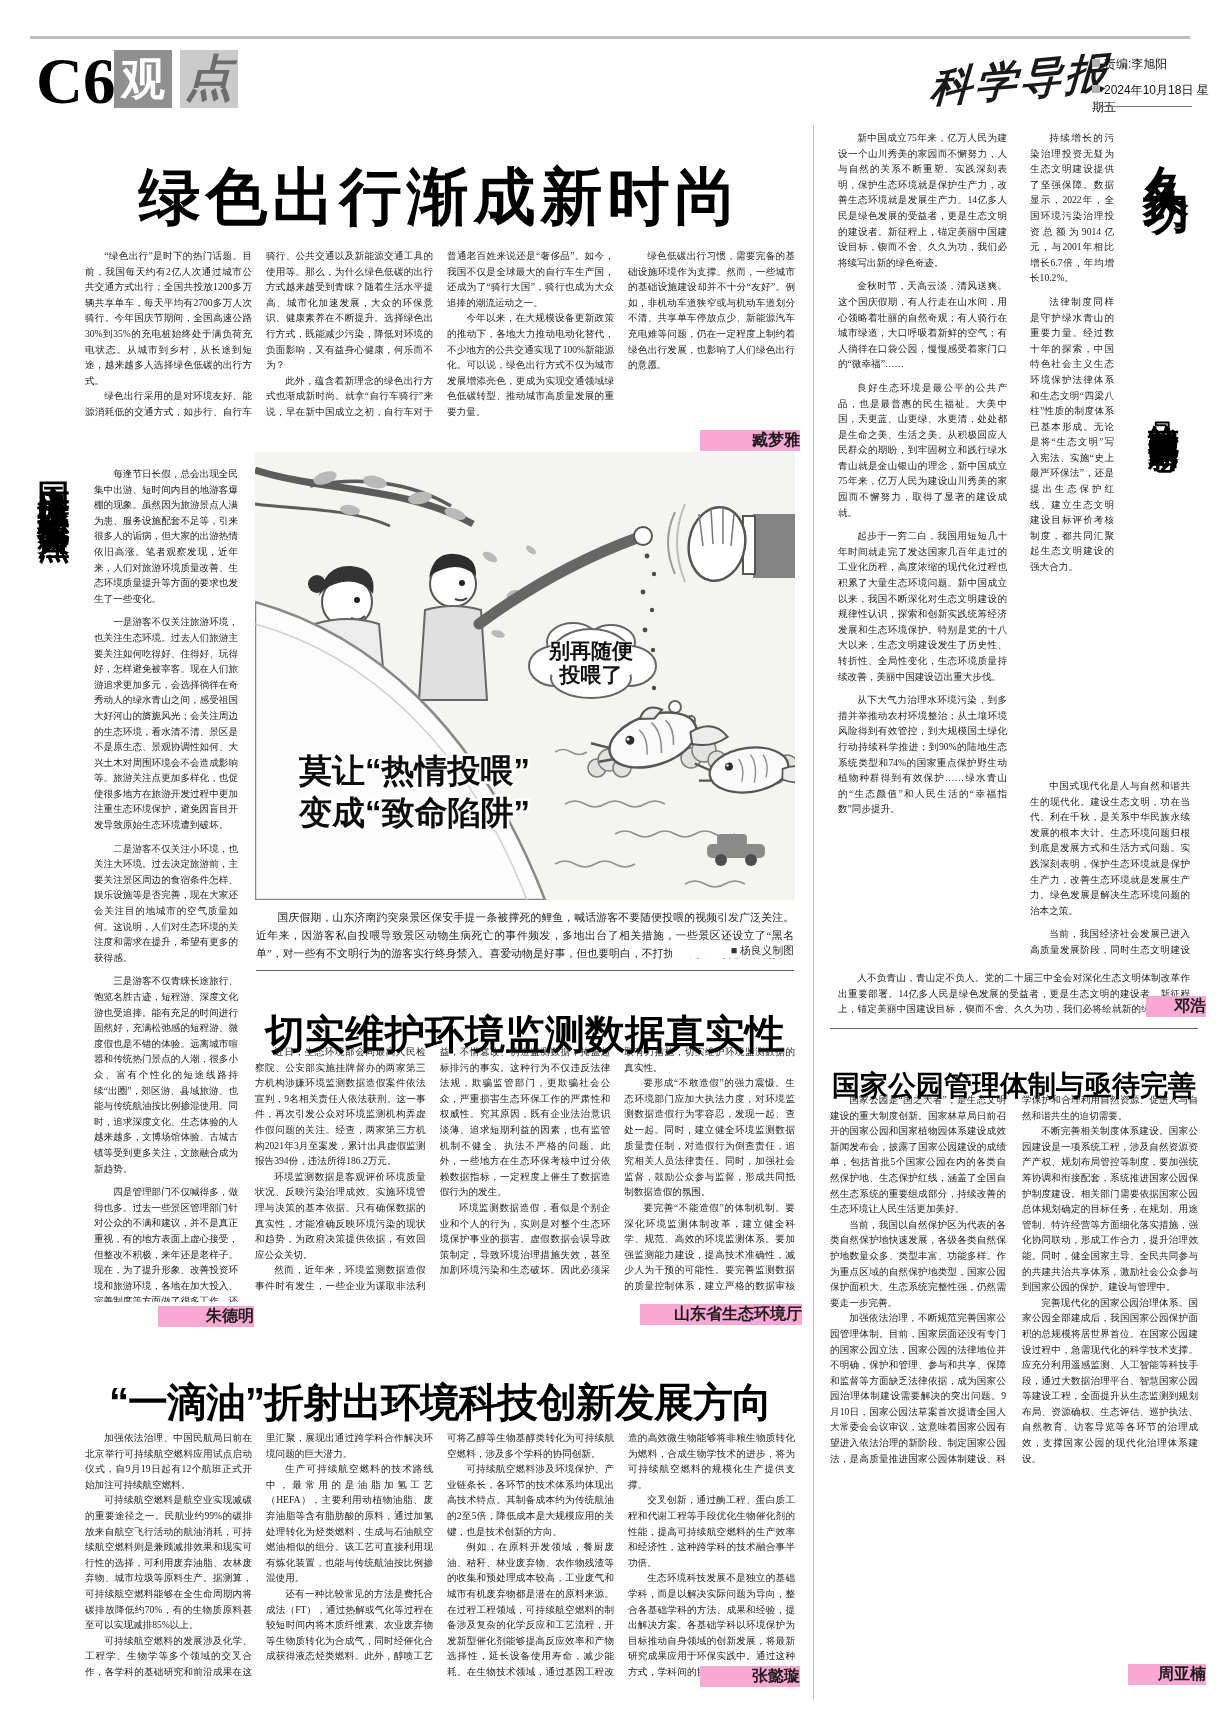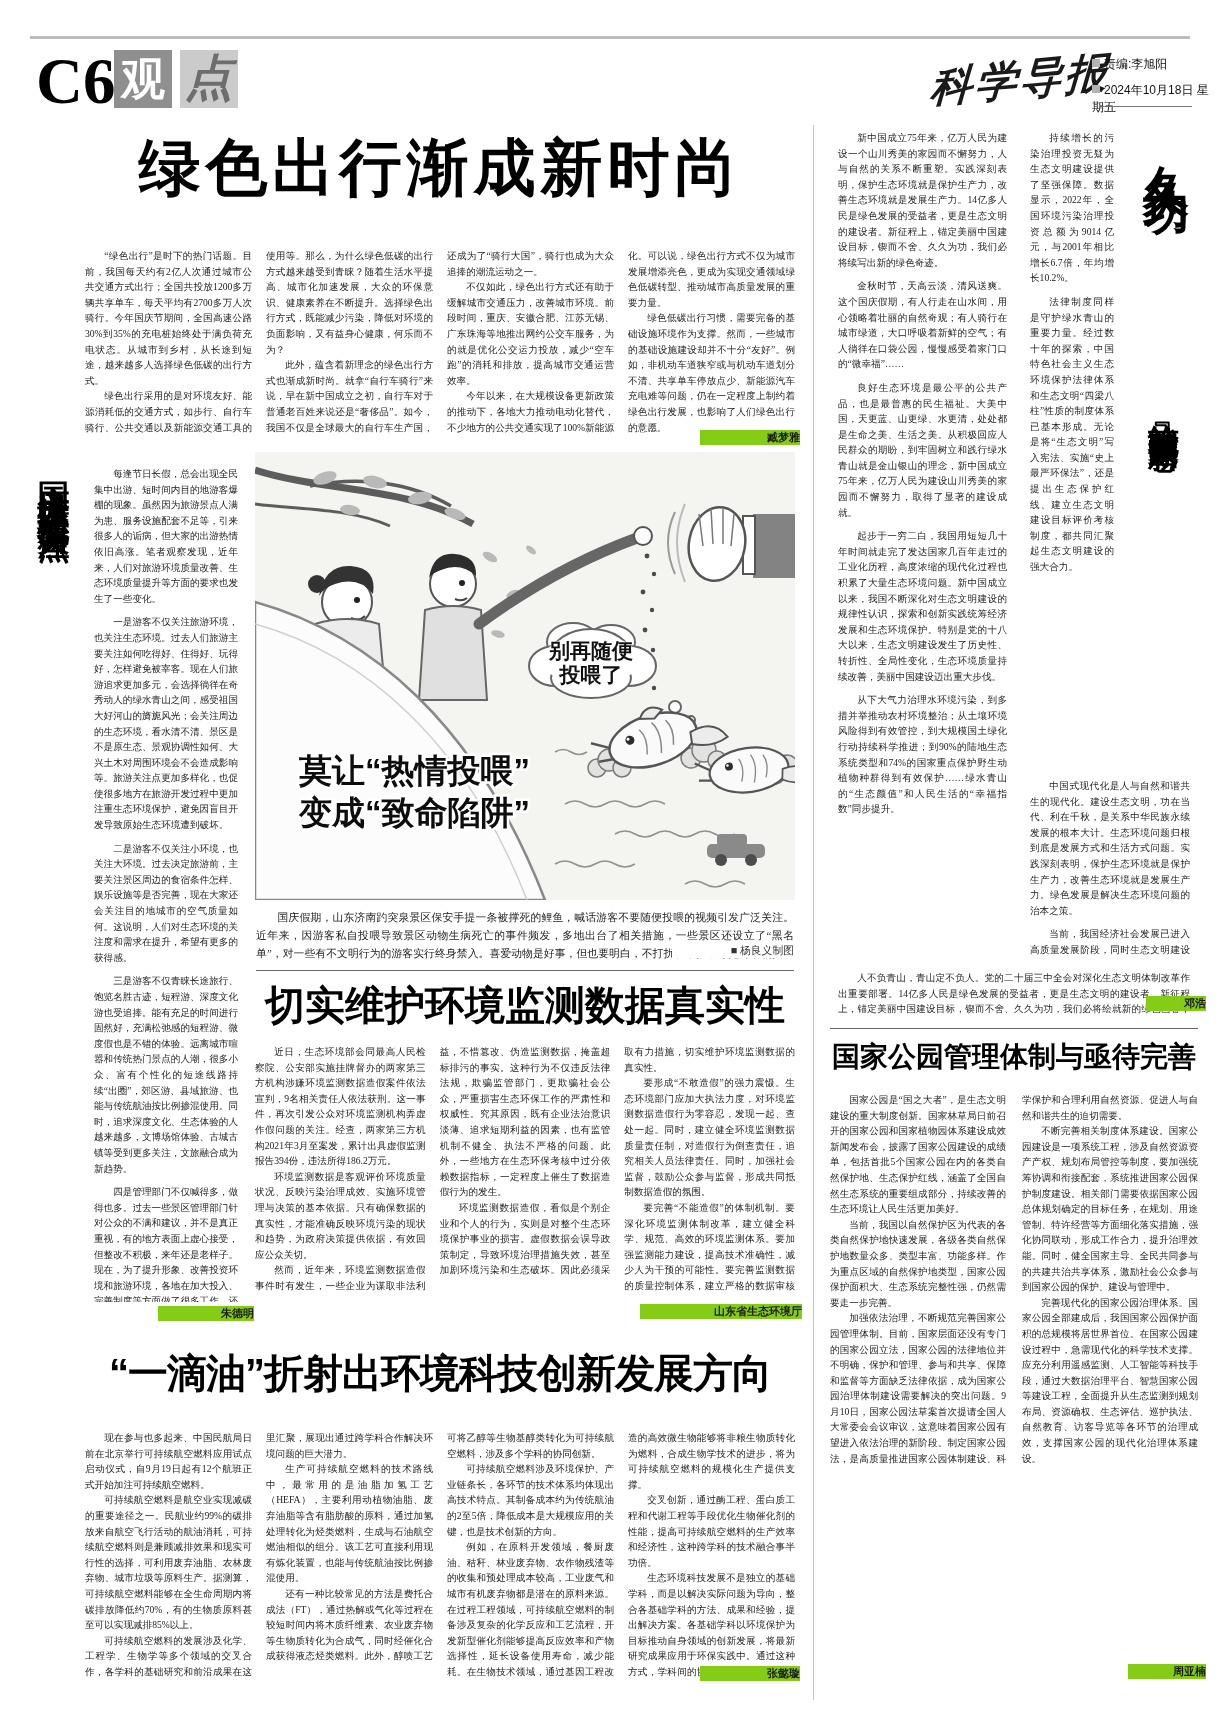--- a/index.html
+++ b/index.html
@@ -1,26 +1,26 @@
 <!DOCTYPE html>
 <html><head>
 <meta charset="utf-8">
 <style>
   html,body{margin:0;padding:0;background:#e8e8e8;}
   #page{position:relative;width:1220px;height:1725px;background:#ffffff;margin:0 auto;overflow:hidden;
         font-family:"Liberation Serif","DejaVu Serif",serif;color:#1c1c1c;}
   .abs{position:absolute;}
   .rule-h{position:absolute;background:#9a9a9a;height:1px;}
   .rule-v{position:absolute;background:#c4c4c4;width:1px;}
-  .head{font-family:"Liberation Sans","DejaVu Sans",sans-serif;font-weight:900;color:#000;text-align:center;line-height:1.05;}
+  .head{font-family:"Liberation Sans","DejaVu Sans",sans-serif;font-weight:900;color:#000;text-align:center;line-height:1.05;margin-top:29px;}
   .col-body{font-size:9.6px;line-height:15.6px;text-align:justify;overflow:hidden;column-gap:14px;}
   .col-body p{margin:0;text-indent:2em;}
   .single-body{font-size:9.6px;line-height:15.6px;text-align:justify;overflow:hidden;}
   .single-body p{margin:8px;text-indent:2em;}
-  .byline{position:absolute;font-weight:bold;font-size:11px;text-align:right;background:#84cc16;padding-left:8px;}
+  .byline{position:absolute;font-weight:bold;font-size:16px;text-align:right;background:#f9a8d4;padding-left:8px;}
   .vtitle{writing-mode:vertical-rl;text-orientation:upright;font-family:"Liberation Sans","DejaVu Sans",sans-serif;
           font-weight:900;color:#000;}
   .sq{display:inline-block;width:8px;height:8px;background:#b3b3b3;margin-right:4px;vertical-align:1px;}
   .hdr-meta{font-family:"Liberation Sans","DejaVu Sans",sans-serif;font-size:12px;color:#111;}
   .caption{font-size:10.8px;line-height:18px;text-align:justify;}
   .caption p{margin:0;text-indent:2em;}
 </style>
 </head>
 <body>
 
@@ -43,21 +43,20 @@
   <div class="rule-h" style="left:1100px;top:106px;width:92px;background:#777;"></div>
 
   <div class="rule-v" style="left:813px;top:125px;height:1575px;"></div>
 
   <div class="abs head" style="left:85px;top:135px;width:710px;font-size:62px;letter-spacing:5px;">绿色出行渐成新时尚</div>
   <div class="abs col-body" style="left:85px;top:248px;width:710px;height:200px;column-count:4;">
 
   <p>“绿色出行”是时下的热门话题。目前，我国每天约有2亿人次通过城市公共交通方式出行；全国共投放1200多万辆共享单车，每天平均有2700多万人次骑行。今年国庆节期间，全国高速公路30%到35%的充电桩始终处于满负荷充电状态。从城市到乡村，从长途到短途，越来越多人选择绿色低碳的出行方式。</p>
       <p>绿色出行采用的是对环境友好、能源消耗低的交通方式，如步行、自行车骑行、公共交通以及新能源交通工具的使用等。那么，为什么绿色低碳的出行方式越来越受到青睐？随着生活水平提高、城市化加速发展，大众的环保意识、健康素养在不断提升。选择绿色出行方式，既能减少污染，降低对环境的负面影响，又有益身心健康，何乐而不为？</p>
       <p>此外，蕴含着新理念的绿色出行方式也渐成新时尚。就拿“自行车骑行”来说，早在新中国成立之初，自行车对于普通老百姓来说还是“奢侈品”。如今，我国不仅是全球最大的自行车生产国，还成为了“骑行大国”，骑行也成为大众追捧的潮流运动之一。</p>
-      <p>不仅如此，绿色出行方式还有助于缓解城市交通压力，改善城市环境。前段时间，重庆、安徽合肥、江苏无锡、广东珠海等地推出网约公交车服务，为的就是优化公交运力投放，减少“空车跑”的消耗和排放，提高城市交通运营效率。</p>
       <p>今年以来，在大规模设备更新政策的推动下，各地大力推动电动化替代，不少地方的公共交通实现了100%新能源化。可以说，绿色出行方式不仅为城市发展增添亮色，更成为实现交通领域绿色低碳转型、推动城市高质量发展的重要力量。</p>
       <p>绿色低碳出行习惯，需要完备的基础设施环境作为支撑。然而，一些城市的基础设施建设却并不十分“友好”。例如，非机动车道狭窄或与机动车道划分不清、共享单车停放点少、新能源汽车充电难等问题，仍在一定程度上制约着绿色出行发展，也影响了人们绿色出行的意愿。</p>
     </div>
   <div class="byline" style="left:700px;top:430px;width:92px;">臧梦雅</div>
 
   <div class="abs vtitle" style="left:32px;top:456px;height:460px;font-size:32px;letter-spacing:4px;">国庆出游生态环境成新关注点</div>
   <div class="abs single-body" style="left:86px;top:458px;width:160px;height:844px;">
 
   <p>每逢节日长假，总会出现全民集中出游、短时间内目的地游客爆棚的现象。虽然因为旅游景点人满为患、服务设施配套不足等，引来很多人的诟病，但大家的出游热情依旧高涨。笔者观察发现，近年来，人们对旅游环境质量改善、生态环境质量提升等方面的要求也发生了一些变化。</p>
       <p>一是游客不仅关注旅游环境，也关注生态环境。过去人们旅游主要关注如何吃得好、住得好、玩得好，怎样避免被宰客。现在人们旅游追求更加多元，会选择徜徉在奇秀动人的绿水青山之间，感受祖国大好河山的旖旎风光；会关注周边的生态环境，看水清不清、景区是不是原生态、景观协调性如何、大兴土木对周围环境会不会造成影响等。旅游关注点更加多样化，也促使很多地方在旅游开发过程中更加注重生态环境保护，避免因盲目开发导致原始生态环境遭到破坏。</p>
@@ -210,21 +209,21 @@
       <p>然而，近年来，环境监测数据造假事件时有发生，一些企业为谋取非法利益，不惜篡改、伪造监测数据，掩盖超标排污的事实。这种行为不仅违反法律法规，欺骗监管部门，更欺骗社会公众，严重损害生态环保工作的严肃性和权威性。究其原因，既有企业法治意识淡薄、追求短期利益的因素，也有监管机制不健全、执法不严格的问题。此外，一些地方在生态环保考核中过分依赖数据指标，一定程度上催生了数据造假行为的发生。</p>
       <p>环境监测数据造假，看似是个别企业和个人的行为，实则是对整个生态环境保护事业的损害。虚假数据会误导政策制定，导致环境治理措施失效，甚至加剧环境污染和生态破坏。因此必须采取有力措施，切实维护环境监测数据的真实性。</p>
       <p>要形成“不敢造假”的强力震慑。生态环境部门应加大执法力度，对环境监测数据造假行为零容忍，发现一起、查处一起。同时，建立健全环境监测数据质量责任制，对造假行为倒查责任，追究相关人员法律责任。同时，加强社会监督，鼓励公众参与监督，形成共同抵制数据造假的氛围。</p>
       <p>要完善“不能造假”的体制机制。要深化环境监测体制改革，建立健全科学、规范、高效的环境监测体系。要加强监测能力建设，提高技术准确性，减少人为干预的可能性。要完善监测数据的质量控制体系，建立严格的数据审核校验机制，确保数据真实准确。要加强考核体系的科学性，避免过分依赖单一数据指标。</p>
     </div>
   <div class="byline" style="left:640px;top:1304px;width:154px;">山东省生态环境厅</div>
 
   <div class="abs head" style="left:85px;top:1352px;width:710px;font-size:40px;letter-spacing:-1px;">“一滴油”折射出环境科技创新发展方向</div>
   <div class="abs col-body" style="left:85px;top:1430px;width:710px;height:252px;column-count:4;">
 
-  <p>现在参与也多起来、中国民航局日前在北京举行可持续航空燃料应用试点启动仪式，自9月19日起有12个航班正式开始加注可持续航空燃料。</p>
+  <p>加强依法治理、中国民航局日前在北京举行可持续航空燃料应用试点启动仪式，自9月19日起有12个航班正式开始加注可持续航空燃料。</p>
       <p>可持续航空燃料是航空业实现减碳的重要途径之一。民航业约99%的碳排放来自航空飞行活动的航油消耗，可持续航空燃料则是兼顾减排效果和现实可行性的选择，可利用废弃油脂、农林废弃物、城市垃圾等原料生产。据测算，可持续航空燃料能够在全生命周期内将碳排放降低约70%，有的生物质原料甚至可以实现减排85%以上。</p>
       <p>可持续航空燃料的发展涉及化学、工程学、生物学等多个领域的交叉合作，各学科的基础研究和前沿成果在这里汇聚，展现出通过跨学科合作解决环境问题的巨大潜力。</p>
       <p>生产可持续航空燃料的技术路线中，最常用的是油脂加氢工艺（HEFA），主要利用动植物油脂、废弃油脂等含有脂肪酸的原料，通过加氢处理转化为烃类燃料，生成与石油航空燃油相似的组分。该工艺可直接利用现有炼化装置，也能与传统航油按比例掺混使用。</p>
       <p>还有一种比较常见的方法是费托合成法（FT），通过热解或气化等过程在较短时间内将木质纤维素、农业废弃物等生物质转化为合成气，同时经催化合成获得液态烃类燃料。此外，醇喷工艺可将乙醇等生物基醇类转化为可持续航空燃料，涉及多个学科的协同创新。</p>
       <p>可持续航空燃料涉及环境保护、产业链条长，各环节的技术体系均体现出高技术特点。其制备成本约为传统航油的2至5倍，降低成本是大规模应用的关键，也是技术创新的方向。</p>
       <p>例如，在原料开发领域，餐厨废油、秸秆、林业废弃物、农作物残渣等的收集和预处理成本较高，工业废气和城市有机废弃物都是潜在的原料来源。在过程工程领域，可持续航空燃料的制备涉及复杂的化学反应和工艺流程，开发新型催化剂能够提高反应效率和产物选择性，延长设备使用寿命，减少能耗。在生物技术领域，通过基因工程改造的高效微生物能够将非粮生物质转化为燃料，合成生物学技术的进步，将为可持续航空燃料的规模化生产提供支撑。</p>
       <p>交叉创新，通过酶工程、蛋白质工程和代谢工程等手段优化生物催化剂的性能，提高可持续航空燃料的生产效率和经济性，这种跨学科的技术融合事半功倍。</p>
       <p>生态环境科技发展不是独立的基础学科，而是以解决实际问题为导向，整合各基础学科的方法、成果和经验，提出解决方案。各基础学科以环境保护为目标推动自身领域的创新发展，将最新研究成果应用于环保实践中。通过这种方式，学科间的协同效应能够为环境问题提供更加全面和有效的解决路径，使创新成果能够解决环境问题、促进绿色发展。</p>
     </div>
   <div class="byline" style="left:700px;top:1666px;width:92px;">张懿璇</div>

